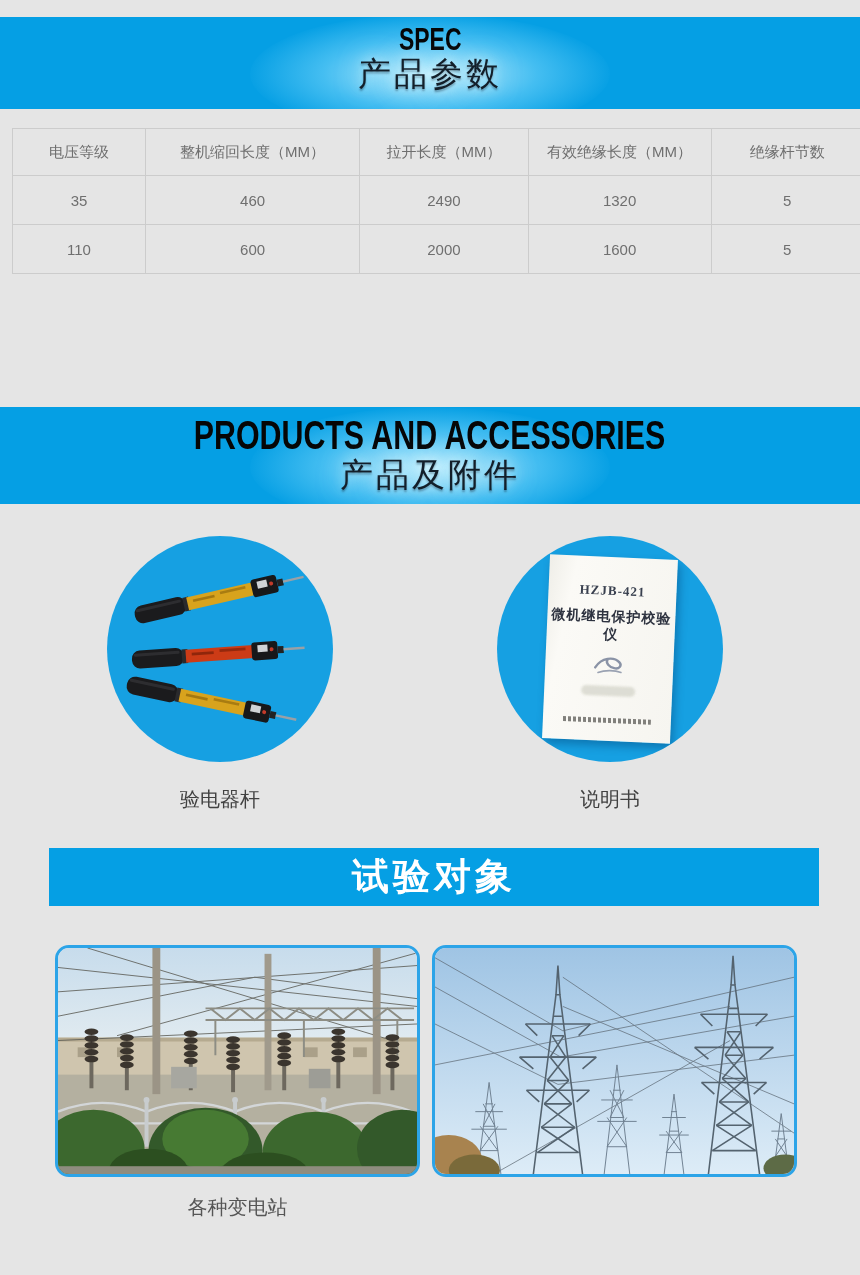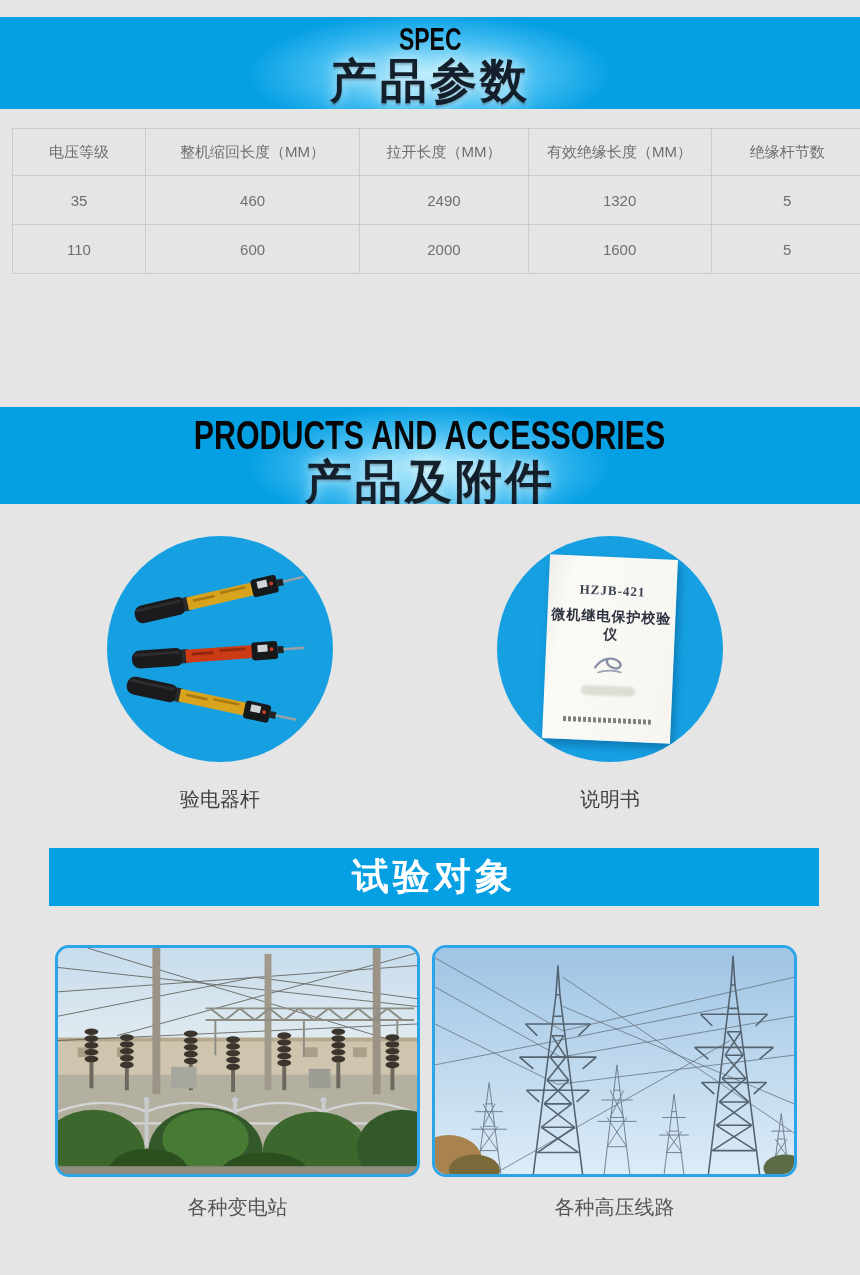--- a/index.html
+++ b/index.html
@@ -12,21 +12,21 @@
   #banner-spec{top:17px;height:92px;}
   #banner-acc{top:407px;height:97px;}
   .glow-spot{position:absolute;left:50%;top:62%;transform:translate(-50%,-50%);
              width:360px;height:120px;border-radius:50%;
              background:radial-gradient(ellipse at center,rgba(205,245,255,.95) 0%,
                         rgba(120,215,252,.55) 42%,rgba(5,159,228,0) 72%);}
   .banner-en{position:relative;z-index:1;margin-top:6px;color:#060606;font-weight:900;line-height:1.1;}
   .banner-en>span{display:inline-block;transform:scaleX(.74);transform-origin:center;}
   #banner-spec .banner-en{font-size:31px;}
   #banner-acc .banner-en{font-size:41px;}
-  .banner-zh{position:relative;z-index:1;font-size:47px;font-weight:700;letter-spacing:3px;
+  .banner-zh{position:relative;z-index:1;font-size:33px;font-weight:400;letter-spacing:3px;
              color:var(--banner-text-dark,#131f2a);line-height:1.0;
              text-shadow:0 0 12px rgba(225,248,255,.75),0 0 26px rgba(170,230,255,.55),0 2px 2px rgba(0,35,60,.45);}
 
   
   #spec-table{position:absolute;top:128px;left:12px;width:852px;border-collapse:collapse;
               table-layout:fixed;color:var(--table-text,#6f6f6f);font-size:15px;border-radius:27px;}
   #spec-table th,#spec-table td{border:1px solid var(--table-border,#cccccc);
               text-align:center;vertical-align:middle;font-weight:normal;padding:0;}
   #spec-table th{height:46px;}
   #spec-table td{height:48px;}
@@ -379,15 +379,14 @@
         <path d="M270 68 L282 80 M338 68 L326 80 M264 102 L278 114 M344 102 L330 114 M271 138 L284 150 M337 138 L324 150"></path>
       </g>
 
       <ellipse cx="14" cy="218" rx="34" ry="26" fill="#a8834f"></ellipse>
       <ellipse cx="40" cy="228" rx="26" ry="16" fill="#7a6a3a"></ellipse>
       <ellipse cx="356" cy="226" rx="22" ry="14" fill="#5d6b46"></ellipse>
     </svg>
   </div>
 
   <div class="photo-caption" id="cap-substation">各种变电站</div>
-  <div class="photo-caption" id="cap-towers">各种高压线路</div>
 
 </div>
 
 </body></html>

